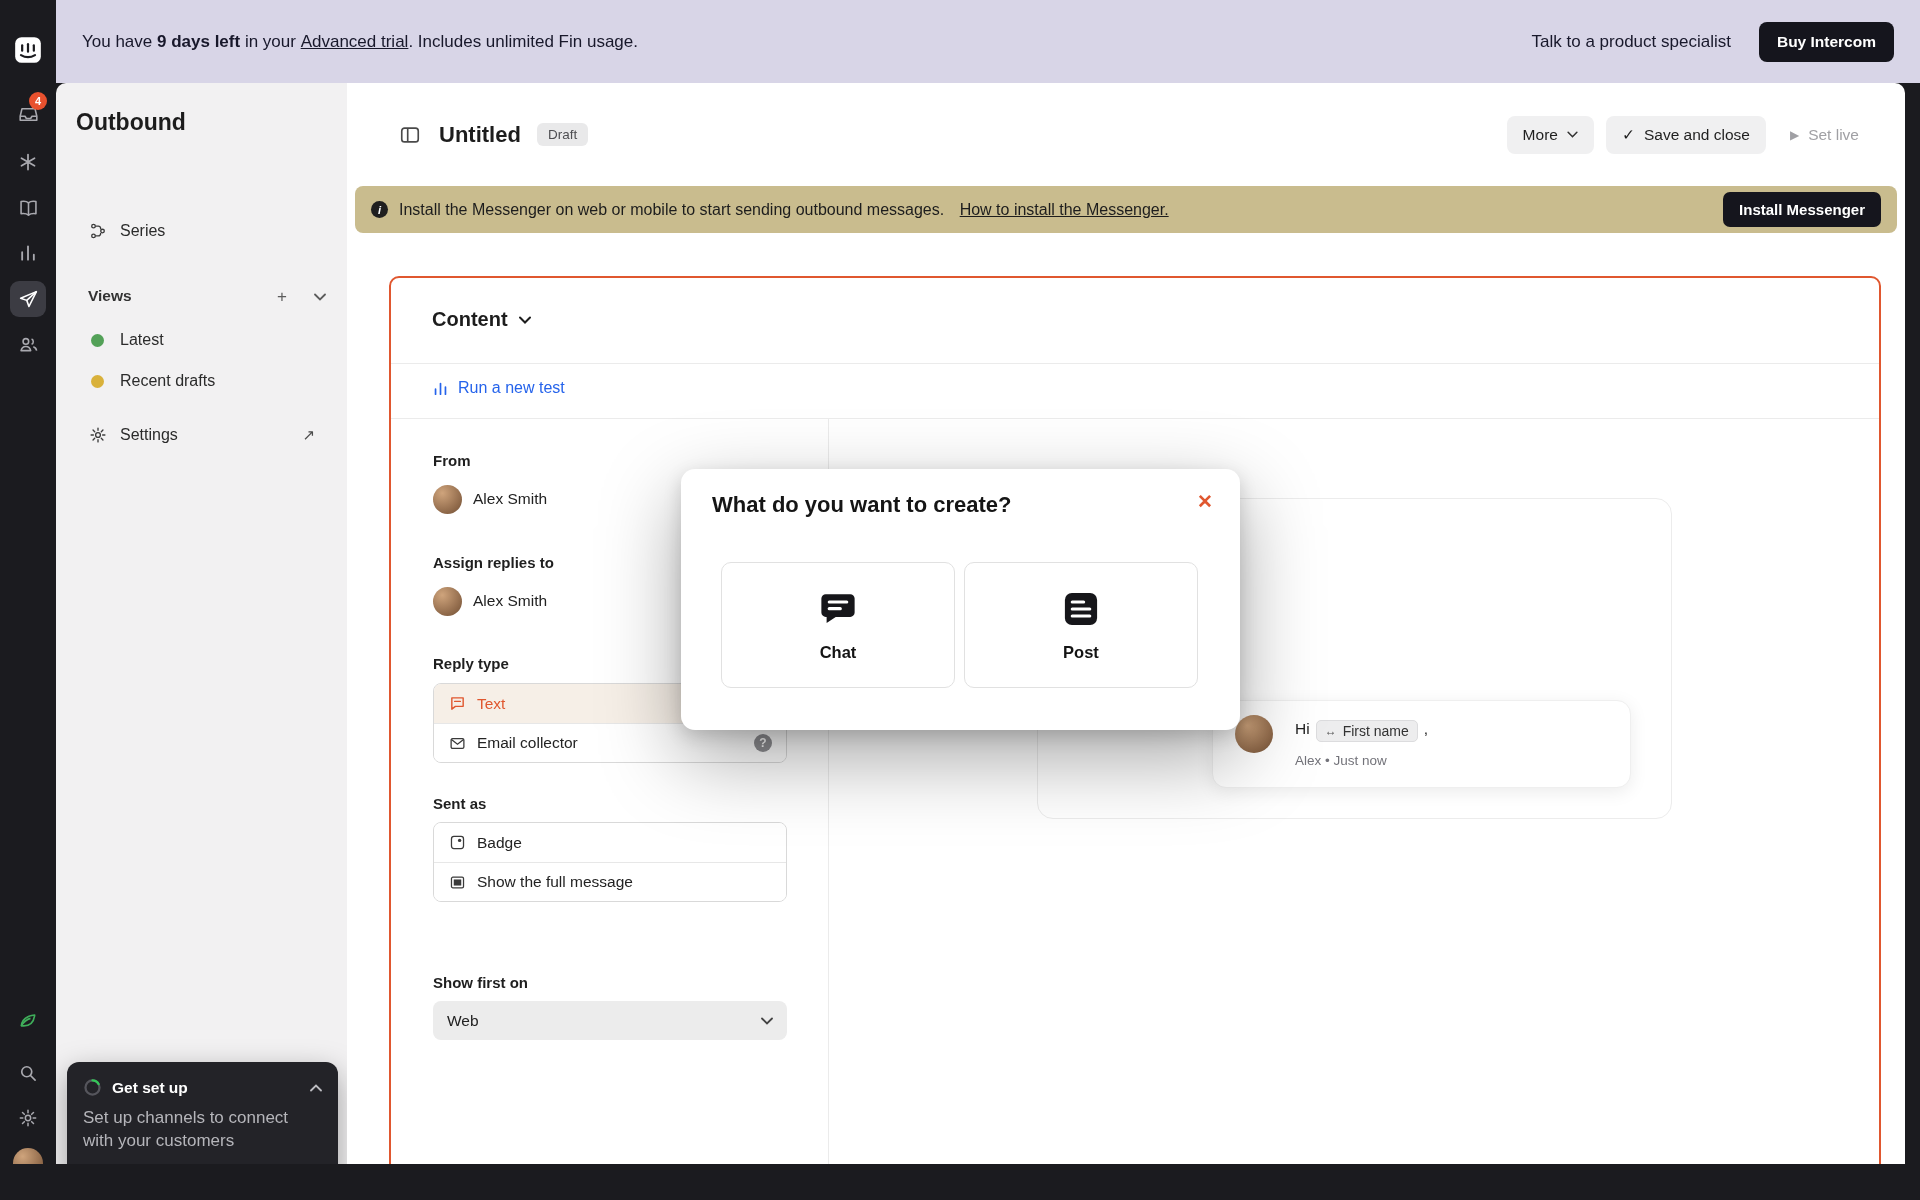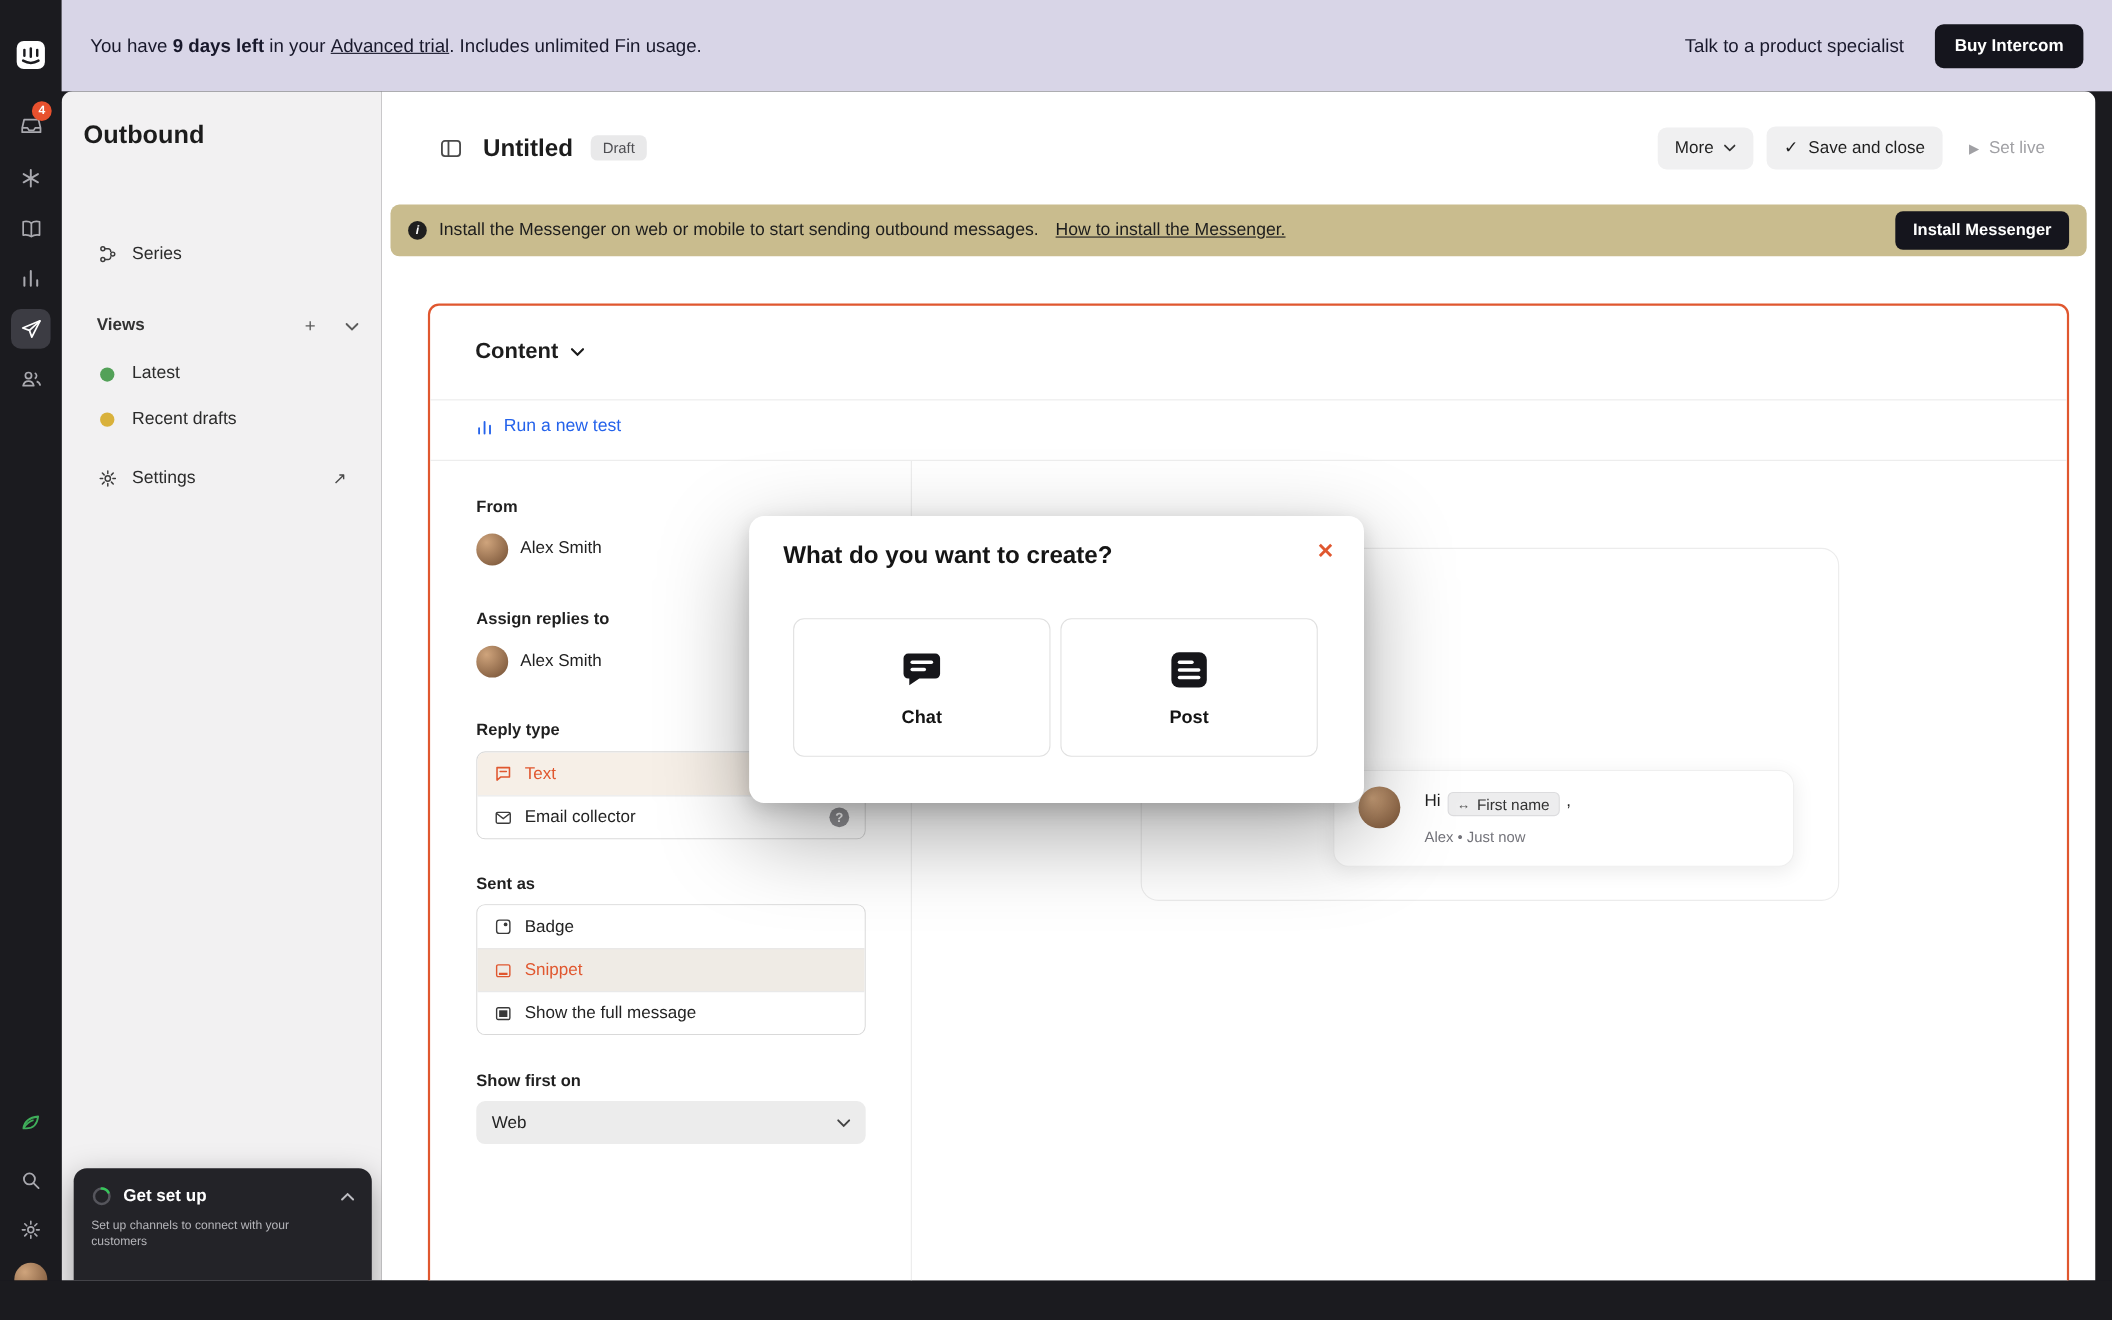--- a/index.html
+++ b/index.html
@@ -49,21 +49,21 @@
   .dot{width:13px;height:13px;border-radius:50%}
   .dot.green{background:#53a158}
   .dot.yellow{background:#d9b13b}
   .sb-external{margin-left:auto;color:#4a4a4a;font-size:15px}
 
   .setup-card{position:absolute;left:11px;top:979px;width:271px;height:121px;background:#232328;
     border-radius:12px;padding:16px 16px;color:#fff;box-shadow:0 10px 30px rgba(0,0,0,.35)}
   .setup-head{display:flex;align-items:center;gap:10px}
   .setup-title{font-size:15.5px;font-weight:bold}
   .setup-chevron{margin-left:auto;color:#bdbdc2;cursor:pointer;display:flex}
-  .setup-body{margin-top:10px;font-size:11px;line-height:1.35;color:#b5b5ba;width:212px}
+  .setup-body{margin-top:10px;font-size:17px;line-height:1.35;color:#b5b5ba;width:212px}
 
   
   .main{position:absolute;left:291px;top:0;width:1558px;height:1102px;background:#ffffff;overflow:hidden}
   .main-header{position:absolute;left:0;top:0;right:0;height:103px;display:flex;align-items:center;
     padding:0 34px 0 52px}
   .page-title{font-size:22px;font-weight:bold;color:#1d1d1d;margin-left:18px}
   .draft-badge{margin-left:16px;background:#e9e9ea;color:#4e4e52;font-size:13.5px;font-weight:500;
     border-radius:6px;padding:4px 11px}
   .header-actions{margin-left:auto;display:flex;align-items:center;gap:12px}
   .btn-gray{background:#f0f0f1;border:none;border-radius:8px;padding:10px 16px;font-size:15.5px;
@@ -400,29 +400,20 @@
         <div class="opt-group" style="top:544px">
           <div class="opt-row">
             <span class="oic">
               <svg viewBox="0 0 24 24" width="17" height="17" fill="none" stroke="currentColor" stroke-width="1.8">
                   <rect x="3.5" y="3.5" width="17" height="17" rx="3.5"></rect>
                   <circle cx="15" cy="9" r="2.4" fill="currentColor" stroke="none"></circle>
                 </svg>
             </span>
             <span>Badge</span>
           </div>
-          <div class="opt-row sel-grey">
-            <span class="oic">
-              <svg viewBox="0 0 24 24" width="17" height="17" fill="none" stroke="currentColor" stroke-width="1.8">
-                  <rect x="3.5" y="4.5" width="17" height="15" rx="2"></rect>
-                  <path d="M6.5 16h11" stroke-width="3"></path>
-                </svg>
-            </span>
-            <span>Snippet</span>
-          </div>
           <div class="opt-row">
             <span class="oic">
               <svg viewBox="0 0 24 24" width="17" height="17" fill="none" stroke="currentColor" stroke-width="1.8">
                   <rect x="3.5" y="4.5" width="17" height="15" rx="2"></rect>
                   <rect x="6.7" y="7.7" width="10.6" height="8.6" fill="currentColor" stroke="none"></rect>
                 </svg>
             </span>
             <span>Show the full message</span>
           </div>
         </div>

